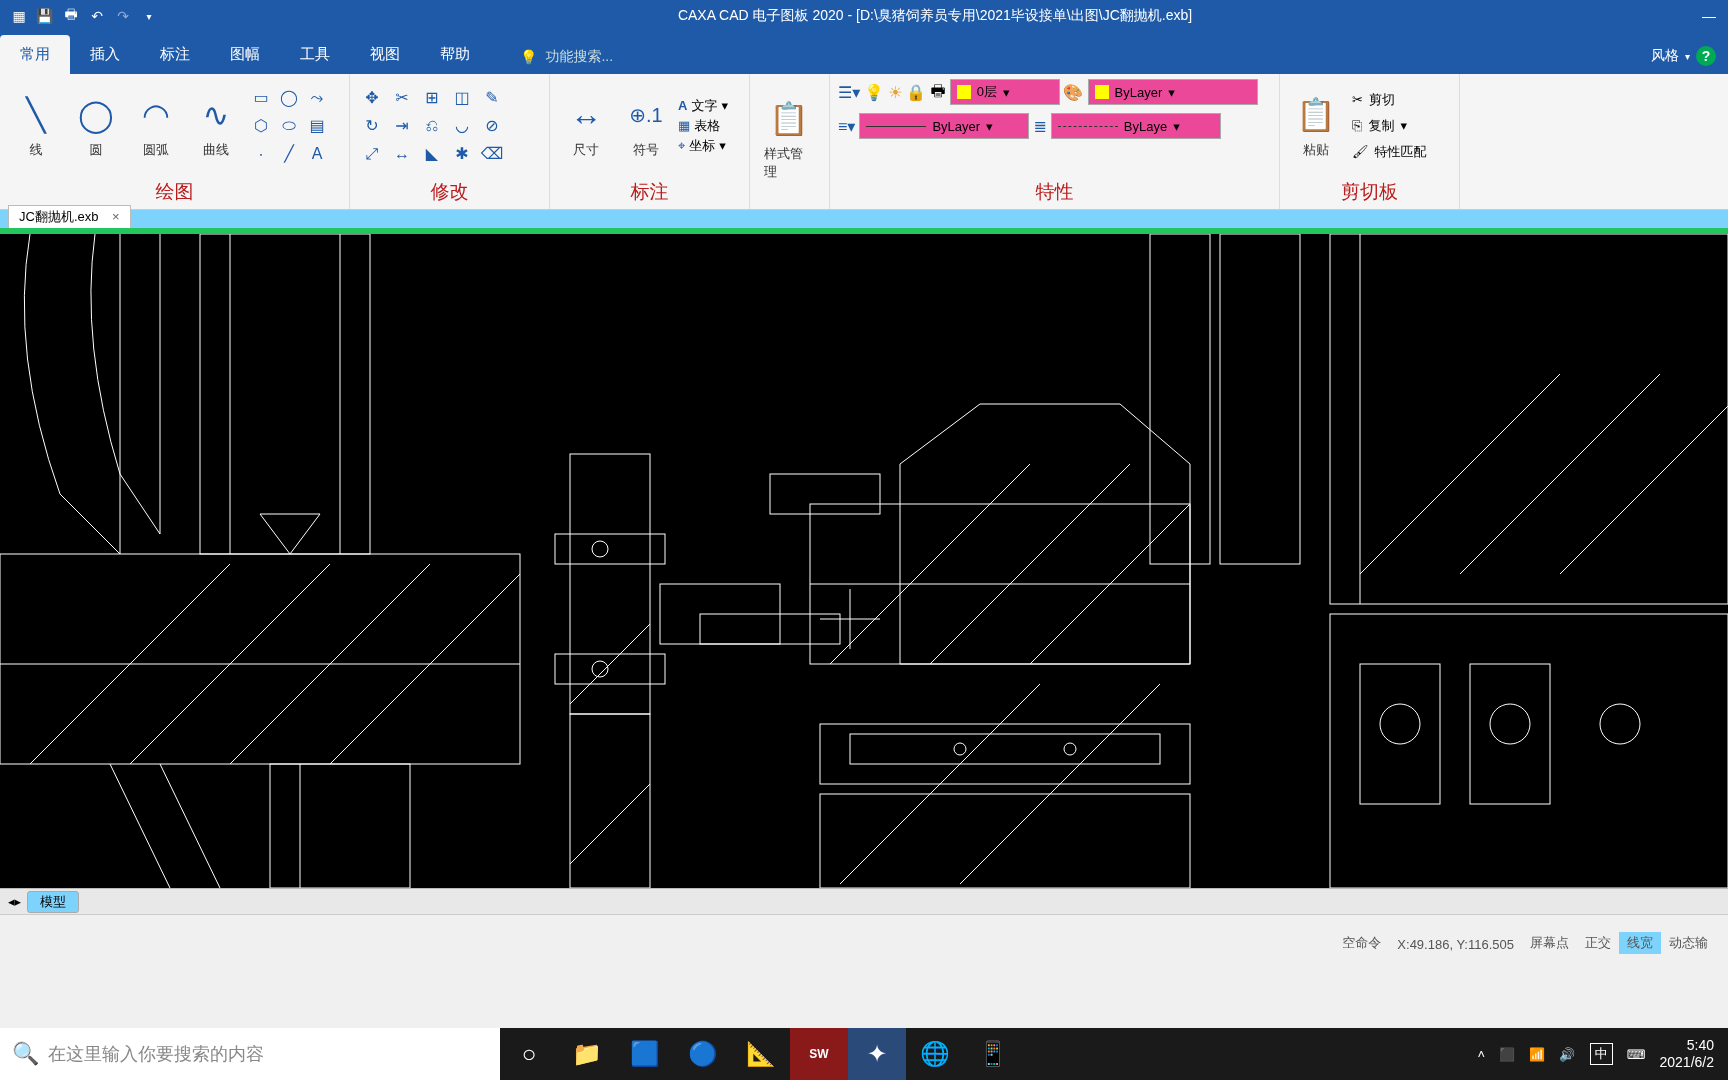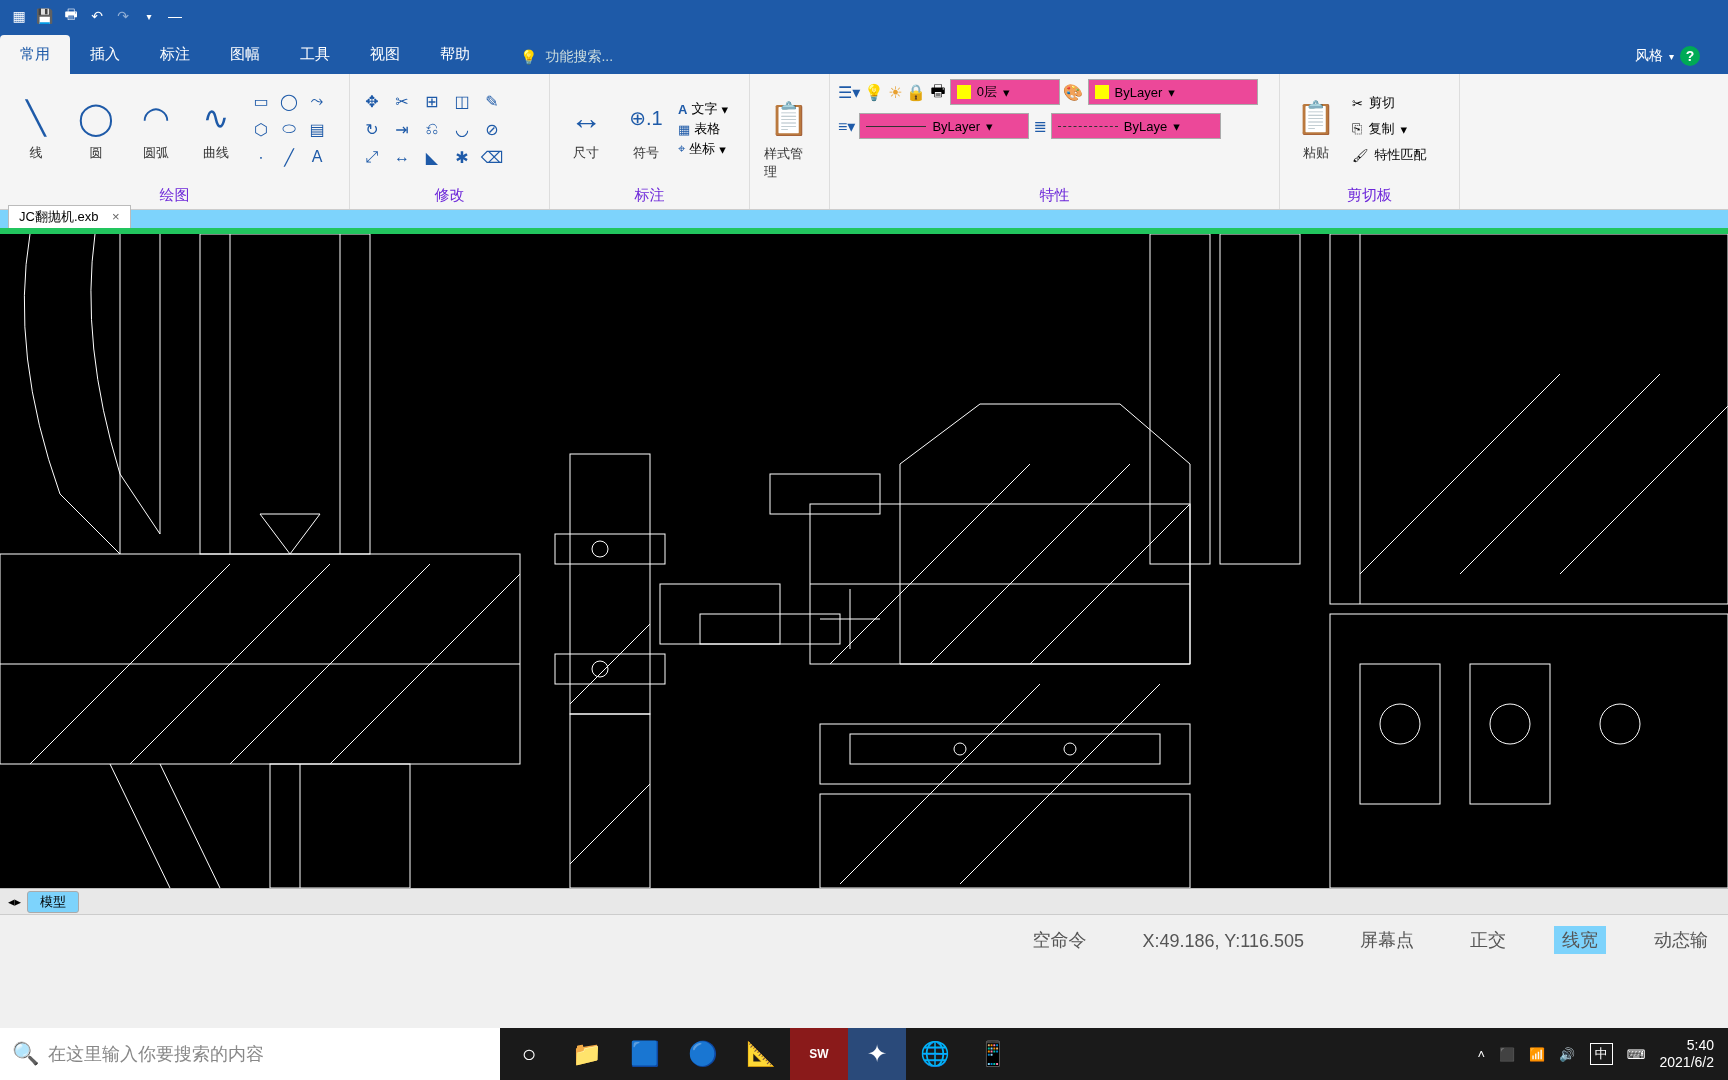--- a/index.html
+++ b/index.html
@@ -9,26 +9,26 @@
 .titlebar .qat { display: flex; gap: 4px; padding: 0 8px; }
 .titlebar .qat .qbtn { width: 22px; height: 22px; display:flex; align-items:center; justify-content:center; font-size:14px; }
 .titlebar .title { flex: 1; text-align: center; font-size: 14px; }
 .titlebar .winctl { padding-right: 12px; display:flex; gap:16px; }
 
 .tabbar { height: 42px; background: #1e5aa8; display: flex; align-items: flex-end; color: white; }
 .tab { padding: 10px 20px; font-size: 15px; cursor: pointer; margin-top: 40px; }
 .tab.active { background: #f5f5f5; color: #1e5aa8; border-radius: 4px 4px 0 0; }
 .tabbar .search-area { margin-left: 30px; display:flex; align-items:center; gap:8px; padding-bottom:8px; color:#cdd; font-size:14px;}
 .tabbar .spacer { flex:1; }
-.tabbar .style-dd { padding-bottom:8px; padding-right:28px; font-size:14px; display:flex; align-items:center; gap:6px;}
+.tabbar .style-dd { padding-bottom:8px; padding-right:12px; font-size:14px; display:flex; align-items:center; gap:6px;}
 
 .ribbon { height: 136px; background: #f5f5f5; border-bottom: 1px solid #ccc; display: flex; }
 .panel { border-right: 1px solid #ddd; display:flex; flex-direction:column; }
 .panel-body { flex:1; display:flex; align-items:center; padding: 4px 8px; gap:4px; }
-.panel-label { text-align:center; font-size:15px; color:#6d28d9; padding:2px 0 4px; }
+.panel-label { text-align:center; font-size:19px; color:#b91c1c; padding:2px 0 4px; }
 .bigbtn { display:flex; flex-direction:column; align-items:center; gap:4px; padding:2px 6px; font-size:13px; color:#333; }
 .bigbtn .icon-lg { width:44px; height:44px; display:flex; align-items:center; justify-content:center; font-size:32px; color:#1e5aa8; }
 .smallgrid { display:grid; grid-template-columns: repeat(3, 26px); grid-auto-rows:26px; gap:2px; }
 .smallgrid .sbtn, .smallgrid2 .sbtn { display:flex; align-items:center; justify-content:center; font-size:16px; color:#1e5aa8; border:1px solid transparent; }
 .smallgrid2 { display:grid; grid-template-columns: repeat(5, 28px); grid-auto-rows:26px; gap:2px; }
 .prop-row { display:flex; align-items:center; gap:4px; height:28px; }
 .prop-row .combo { border:1px solid #aaa; background:#ec4899; height:26px; display:flex; align-items:center; padding:0 6px; font-size:13px; gap:6px;}
 .prop-row .sq { width:14px; height:14px; }
 .clip-col { display:flex; flex-direction:column; gap:2px; font-size:13px; padding-left:4px;}
 .clip-col .crow { display:flex; align-items:center; gap:6px; height:24px; }
@@ -37,21 +37,21 @@
 .doctab { background:#fff; border:1px solid #bbb; border-bottom:none; padding:2px 10px; font-size:13px; position:relative; }
 .doctab .x { margin-left:10px; color:#666; }
 
 .canvas { background:#000; position:relative; overflow:hidden; height: 654px; }
 .canvas svg { width:100%; height:100%; }
 .canvas svg line, .canvas svg rect, .canvas svg circle, .canvas svg path { stroke:#fff; stroke-width:1; fill:none; }
 
 .bottomtabs { height:26px; background:#e8e8e8; border-top:1px solid #bbb; display:flex; align-items:center; padding-left:8px; font-size:13px; gap:6px;}
 .bottomtabs .btab { background:#7dd3fc; border:1px solid #aaa; padding:1px 12px; border-radius:3px;}
 
-.statusbar { height:44px; background:#f0f0f0; border-top:1px solid #ccc; display:flex; align-items:flex-end; font-size:18px; color:#555; padding:0 12px 4px; gap:40px;}
+.statusbar { height:44px; background:#f0f0f0; border-top:1px solid #ccc; display:flex; align-items:flex-end; font-size:13px; color:#555; padding:0 12px 4px; }
 .statusbar .spacer{flex:1;}
 .statusbar .seg { padding:2px 8px; }
 .statusbar .seg.active{ background:#7dd3fc;font-family:Liberation Mono, monospace; }
 
 .taskbar { position:absolute; bottom:0; left:0; right:0; height:52px; background:#1a1a1a; display:flex; align-items:center; color:white; font-size:14px; }
 .taskbar .search { flex:0 0 500px; height:100%; background:#fff; color:#888; display:flex; align-items:center; padding-left:48px; font-size:18px; position:relative;}
 .taskbar .search .mag{ position:absolute; left:12px; font-size:22px; color:#333;}
 .taskbar .tray { margin-left:auto; display:flex; align-items:center; gap:14px; padding-right:14px; font-size:13px;}
 .taskbar .tkicon { width:58px; height:52px; display:flex; align-items:center; justify-content:center; font-size:24px;}
 .taskbar .clock { text-align:right; line-height:1.2; font-size:14px;}
@@ -64,20 +64,21 @@
 <div class="appwrap">
 <div class="titlebar">
   <div class="qat">
     <span class="qbtn">▦</span>
     <span class="qbtn">💾</span>
     <span class="qbtn">🖶</span>
     <span class="qbtn">↶</span>
     <span class="qbtn" style="opacity:.5">↷</span>
     <span class="qbtn" style="font-size:10px">▾</span>
   </div>
+  <div class="title">CAXA CAD 电子图板 2020 - [D:\臭猪饲养员专用\2021毕设接单\出图\JC翻抛机.exb]</div>
   <div class="winctl">
     <span>—</span>
   </div>
 </div>
 
 <div class="tabbar">
   <div class="tab active">常用</div>
   <div class="tab">插入</div>
   <div class="tab">标注</div>
   <div class="tab">图幅</div>

